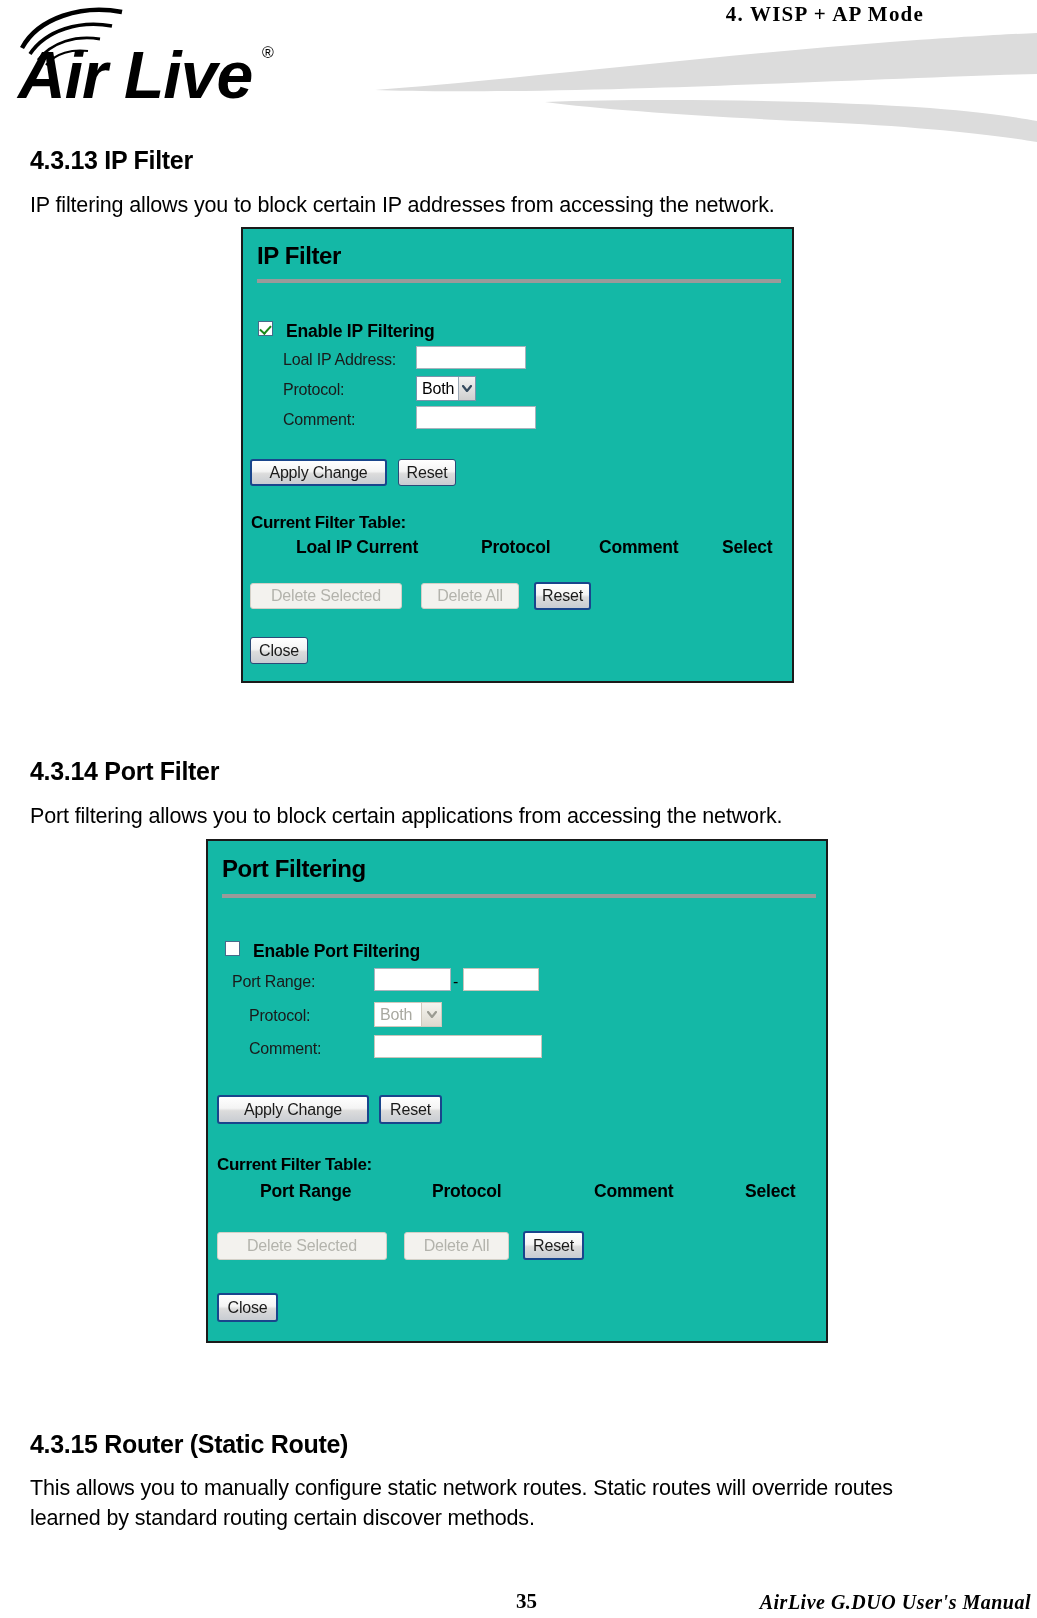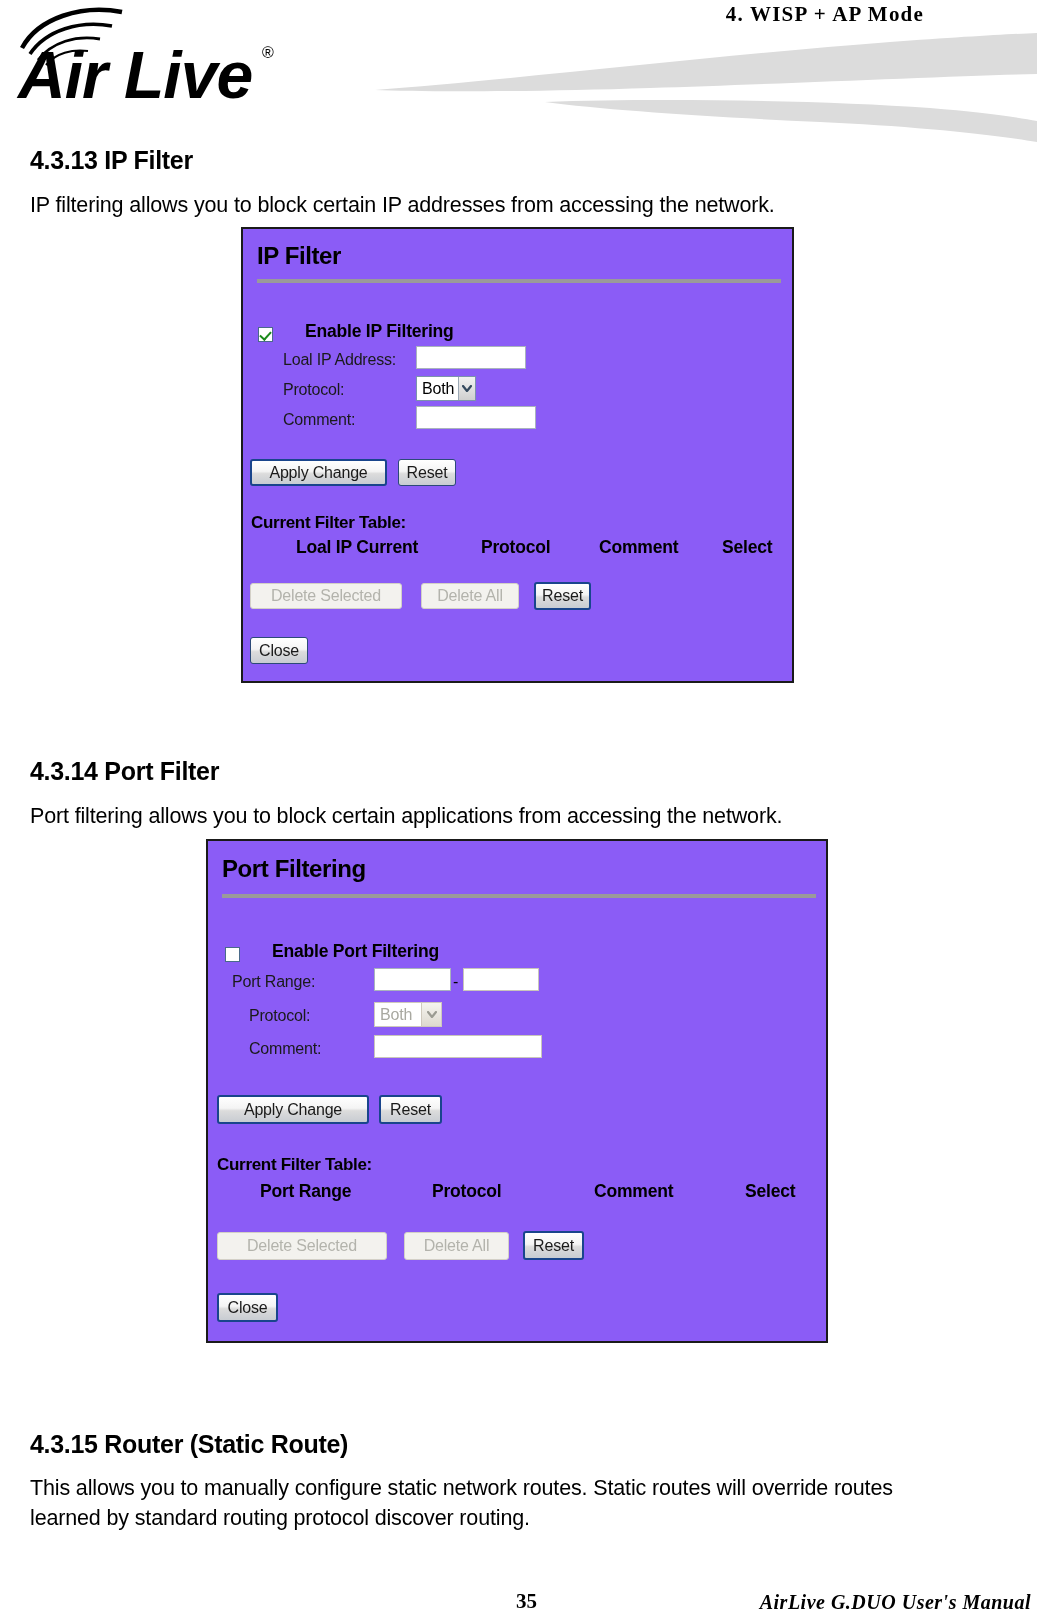--- a/index.html
+++ b/index.html
@@ -52,42 +52,41 @@
     position: absolute;
     font-family: "Liberation Sans", sans-serif;
     font-size: 21.5px;
     line-height: 30px;
     letter-spacing: -0.15px;
   }
 
   
   .web-panel {
     position: absolute;
-    background: #8b5cf6;
+    background: #14b8a6;
     border: 2px solid #1a1a1a;
   }
   .panel-title {
     position: absolute;
     font-family: "Liberation Sans", sans-serif;
     font-weight: 700;
     font-size: 24px;
     letter-spacing: -0.4px;
     white-space: nowrap;
   }
   .panel-rule {
     position: absolute;
     height: 4px;
     background: #9a9a9a;
   }
 
   .chk-row {
     position: absolute;
     display: flex;
-    align-items: flex-end;
-    gap: 19px;
+    align-items: flex-start;
   }
   .checkbox {
     width: 15px; height: 15px;
     border: 1px solid #4a6a8a;
     background: #fff;
     display: inline-block;
     position: relative;
     flex: 0 0 auto;
   }
   .checkbox.checked::after {
@@ -340,16 +339,16 @@
 
   <div class="btn disabled" style="left:9px; top:391px; width:170px; height:28px;">Delete Selected</div>
   <div class="btn disabled" style="left:196px; top:391px; width:105px; height:28px;">Delete All</div>
   <div class="btn primary" style="left:315px; top:390px; width:61px; height:29px;">Reset</div>
 
   <div class="btn primary" style="left:9px; top:452px; width:61px; height:29px;">Close</div>
 </div>
 
 <div class="section-heading" style="top:1430px; left:30px;">4.3.15 Router (Static Route)</div>
 
-<div class="body-text" style="top:1473px; left:30px; width:930px;">This allows you to manually configure static network routes. Static routes will override routes learned by standard routing protocol discover routing.</div>
+<div class="body-text" style="top:1473px; left:30px; width:930px;">This allows you to manually configure static network routes. Static routes will override routes learned by standard routing certain discover methods.</div>
 
 <div class="footer-page-num">35</div>
 <div class="footer-manual">AirLive G.DUO User's Manual</div>
 
 </body></html>

